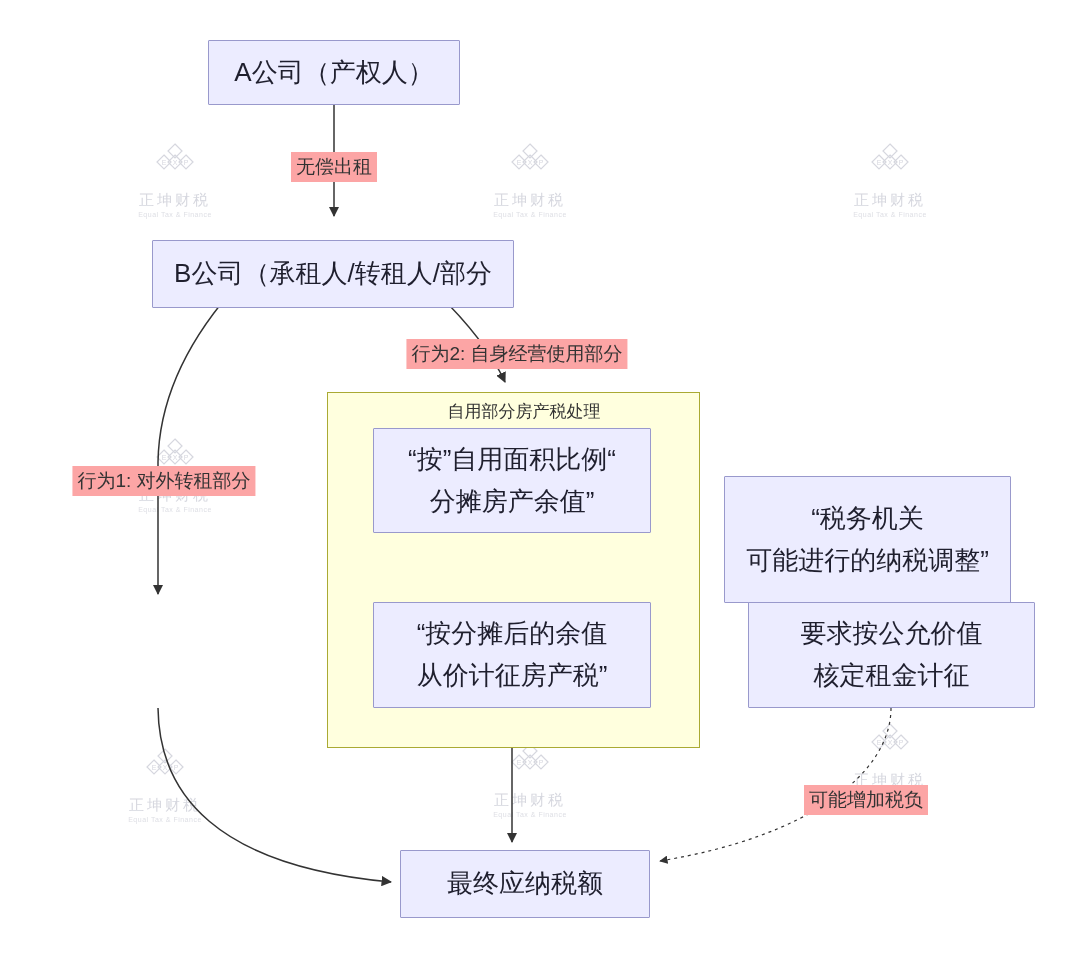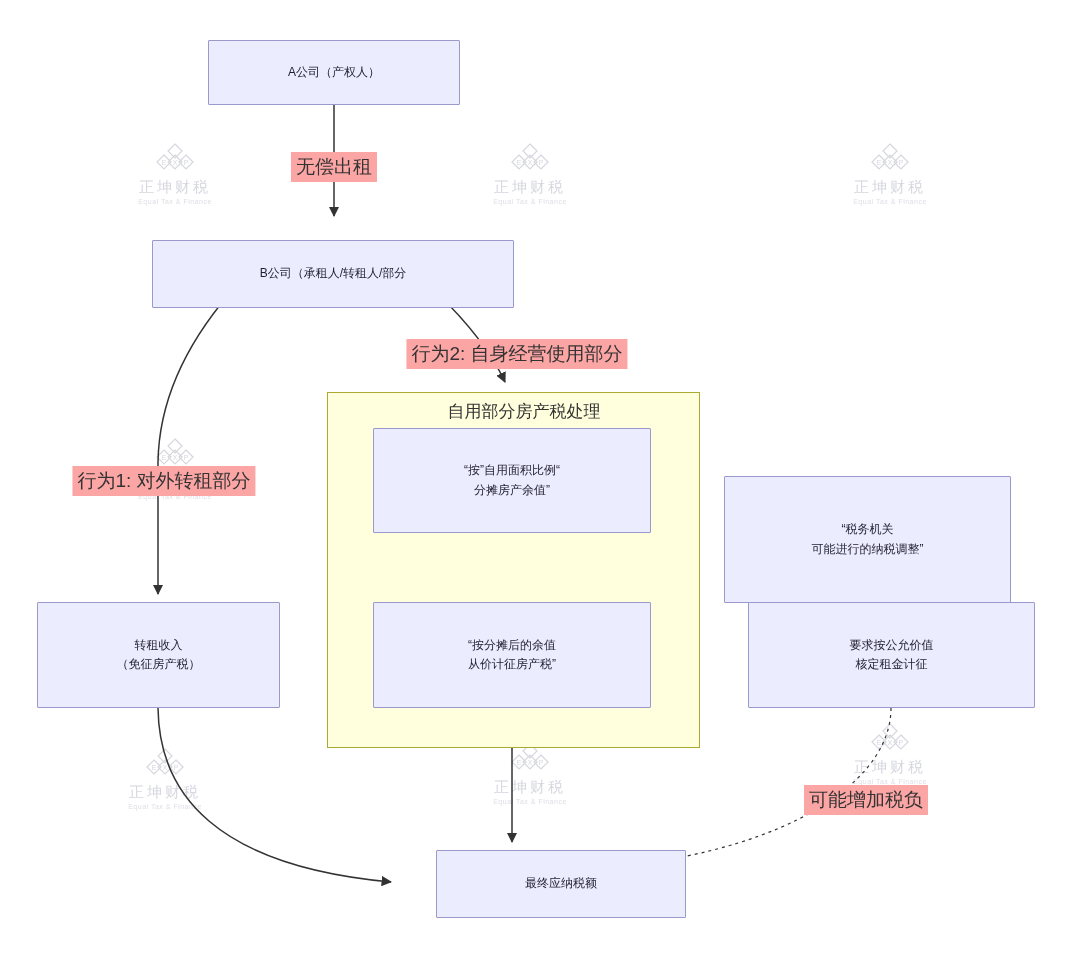--- a/index.html
+++ b/index.html
@@ -16,21 +16,21 @@
 
   
   .watermark {
     position: absolute;
     width: 130px;
     text-align: center;
     z-index: 0;
     opacity: 0.55;
     pointer-events: none;
   }
-  .wm-cn { font-size: 15px; color: #b4b6c4; letter-spacing: 3px; margin-top: 1px; }
+  .wm-cn { font-size: 15px; color: #b4b6c4; letter-spacing: 3px; margin-top: 14px; }
   .wm-en { font-size: 7px;  color: #c2c4cf; letter-spacing: 0.5px; margin-top: 1px; }
   .wm-1 { left: 110px; top: 143px; }
   .wm-2 { left: 465px; top: 143px; }
   .wm-3 { left: 825px; top: 143px; }
   .wm-4 { left: 110px; top: 438px; }
   .wm-5 { left: 100px; top: 748px; }
   .wm-6 { left: 465px; top: 743px; }
   .wm-7 { left: 825px; top: 723px; }
 
   
@@ -59,34 +59,34 @@
   
   .node {
     position: absolute;
     background: #ECECFF;
     border: 1px solid #9999CC;
     border-radius: 1px;
     display: flex;
     flex-direction: column;
     align-items: center;
     justify-content: center;
-    font-size: 12px;
+    font-size: 26px;
     color: #1f1f2e;
     line-height: 1.6;
     text-align: center;
     z-index: 3;
   }
   #node-company-a        { left: 208px; top:  40px; width: 252px; height:  65px; }
   #node-company-b        { left: 152px; top: 240px; width: 362px; height:  68px; }
   #node-allocate         { left: 373px; top: 428px; width: 278px; height: 105px; }
   #node-tax-by-value     { left: 373px; top: 602px; width: 278px; height: 106px; }
   #node-tax-authority    { left: 724px; top: 428px; width: 287px; height: 127px; margin-top: 48px; }
   #node-fair-value       { left: 748px; top: 602px; width: 287px; height: 106px; }
   #node-sublease-income  { left:  37px; top: 602px; width: 243px; height: 106px; }
-  #node-final-tax        { left: 400px; top: 850px; width: 250px; height:  68px; margin-left: 36px; }
+  #node-final-tax        { left: 400px; top: 850px; width: 250px; height:  68px; }
 
   
   .edge-label {
     position: absolute;
     transform: translate(-50%, -50%);
     background: #fca5a5;
     color: #333333;
     font-size: 19px;
     padding: 2px 5px;
     white-space: nowrap;
@@ -263,24 +263,20 @@
   <div class="node" id="node-tax-authority">
     <div>“税务机关</div>
     <div>可能进行的纳税调整”</div>
   </div>
 
   <div class="node" id="node-fair-value">
     <div>要求按公允价值</div>
     <div>核定租金计征</div>
   </div>
 
-  <div class="node" id="node-sublease-income">
-    <div>转租收入</div>
-    <div>（免征房产税）</div>
-  </div>
 
   <div class="node" id="node-final-tax">
     <div>最终应纳税额</div>
   </div>
 
   <div class="edge-label" id="label-free-lease">无偿出租</div>
   <div class="edge-label" id="label-action1">行为1: 对外转租部分</div>
   <div class="edge-label" id="label-action2">行为2: 自身经营使用部分</div>
   <div class="edge-label" id="label-increase-burden">可能增加税负</div>
 

